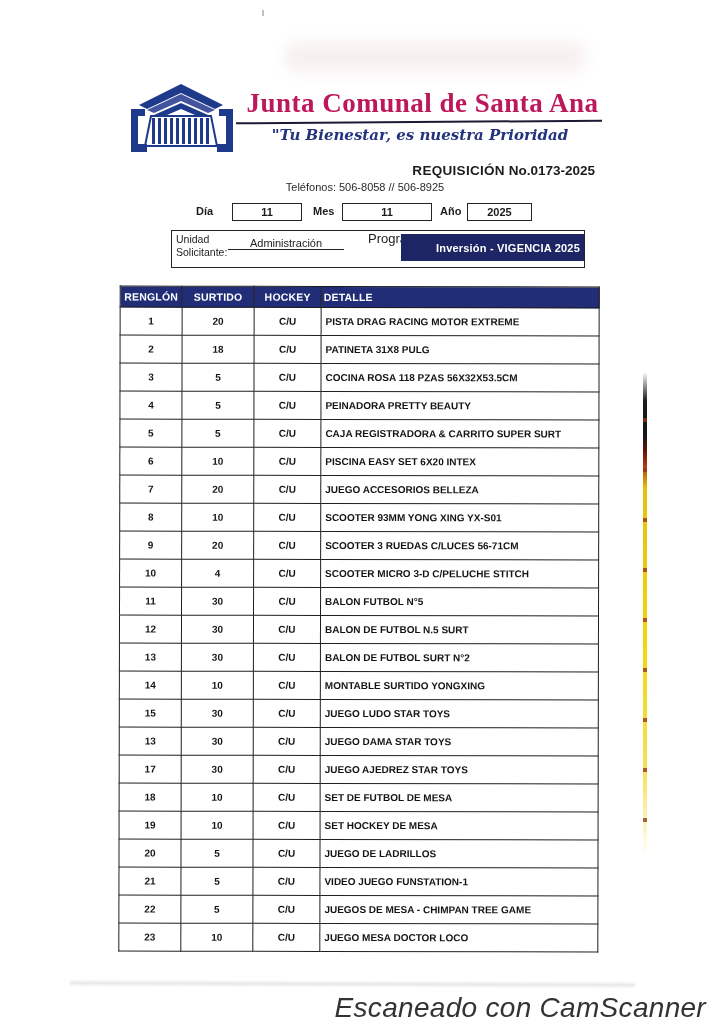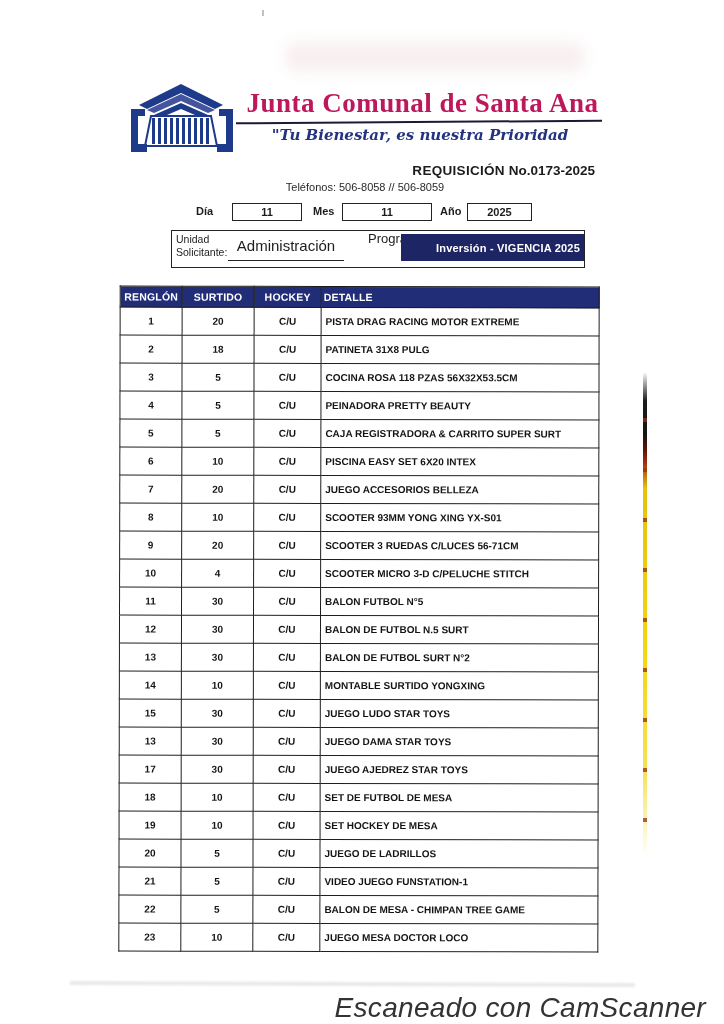--- a/index.html
+++ b/index.html
@@ -76,22 +76,22 @@
   .unit-box{
     position:absolute;left:171px;top:230px;width:412px;height:36px;
     border:1.6px solid #242424;background:#fff;
   }
   .unit-label{
     position:absolute;left:4px;top:2px;width:56px;
     font-size:10.5px;line-height:13px;color:#1c1c1c;
   }
   .unit-value{
     position:absolute;left:56px;top:6px;width:116px;
-    font-size:15px;color:#1c1c1c;border-bottom:1.6px solid #242424;
-    padding-bottom:6px;text-align:center;
+    font-size:11px;color:#1c1c1c;border-bottom:1.6px solid #242424;
+    text-align:center;
   }
   .program-label{position:absolute;left:196px;top:0;font-size:13px;color:#1c1c1c;}
   .program-box{
     position:absolute;right:0px;top:3px;width:152px;height:27px;
     background:#1e2564;color:#ffffff;font-weight:bold;font-size:11px;
     display:flex;align-items:center;justify-content:center;letter-spacing:0.2px;padding-left:31px;
   }
   
   .req-table{
     position:absolute;left:119px;top:286px;width:459px;
@@ -153,21 +153,21 @@
   </div>
   <div class="org-title">Junta Comunal de Santa Ana</div>
   <div class="title-rule"></div>
   <div class="slogan">"Tu Bienestar, es nuestra Prioridad</div>
 
   <div class="req-line">
     <span class="lbl">REQUISICIÓN</span>
     <span> </span>
     <span class="num">No.0173-2025</span>
   </div>
-  <div class="phones">Teléfonos: 506-8058 // 506-8059</div>
+  <div class="phones">Teléfonos: 506-8058 // 506-8925</div>
 
   <div class="date-row">
     <span class="date-label lab-dia">Día</span>
     <span class="date-box box-dia">11</span>
     <span class="date-label lab-mes">Mes</span>
     <span class="date-box box-mes">11</span>
     <span class="date-label lab-ano">Año</span>
     <span class="date-box box-ano">2025</span>
   </div>
 
@@ -311,21 +311,21 @@
         <tr>
           <td class="c0">21</td>
           <td class="c1">5</td>
           <td class="c2">C/U</td>
           <td class="c3">VIDEO JUEGO FUNSTATION-1</td>
         </tr>
         <tr>
           <td class="c0">22</td>
           <td class="c1">5</td>
           <td class="c2">C/U</td>
-          <td class="c3">BALON DE MESA - CHIMPAN TREE GAME</td>
+          <td class="c3">JUEGOS DE MESA - CHIMPAN TREE GAME</td>
         </tr>
         <tr>
           <td class="c0">23</td>
           <td class="c1">10</td>
           <td class="c2">C/U</td>
           <td class="c3">JUEGO MESA DOCTOR LOCO</td>
         </tr>
       </tbody>
   </table>
 

